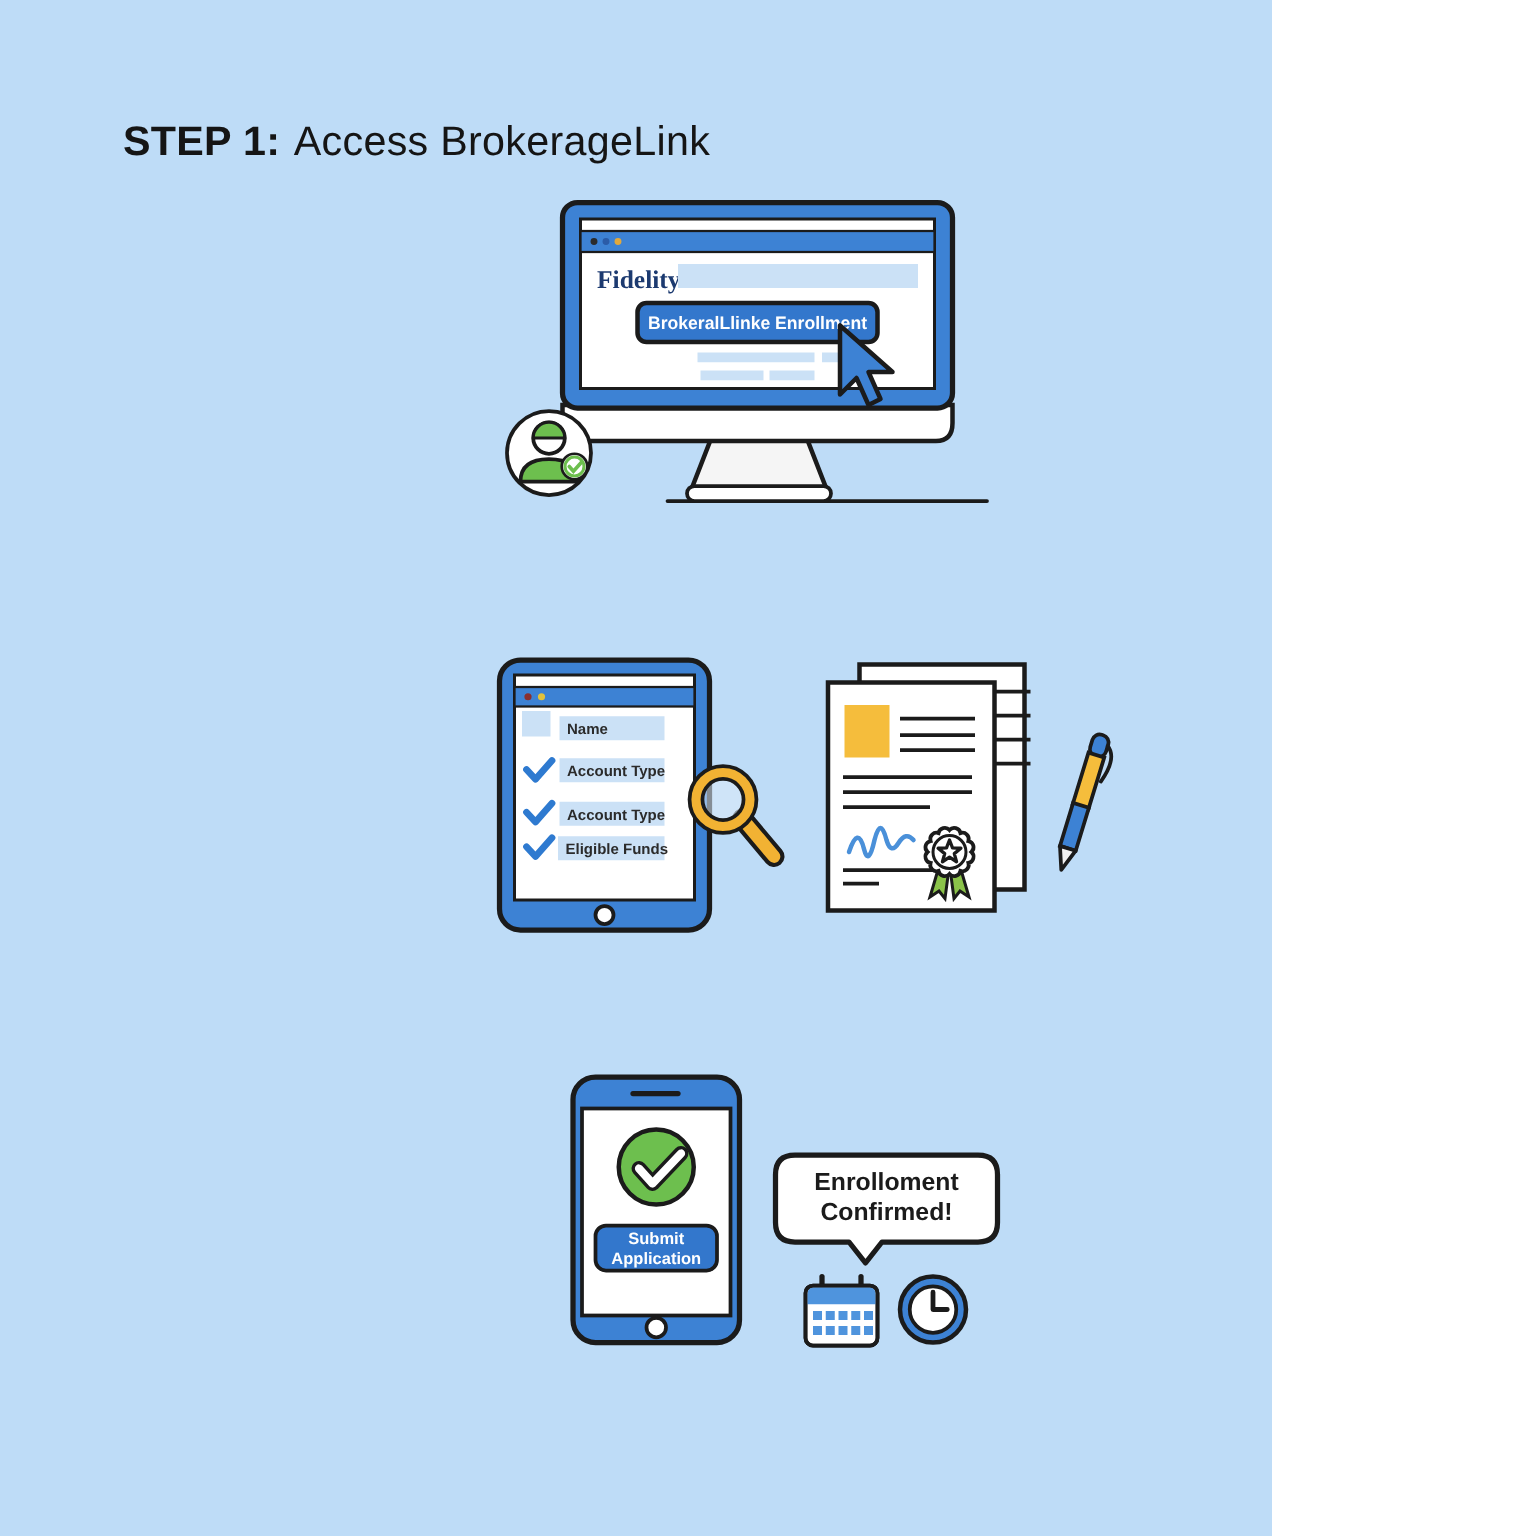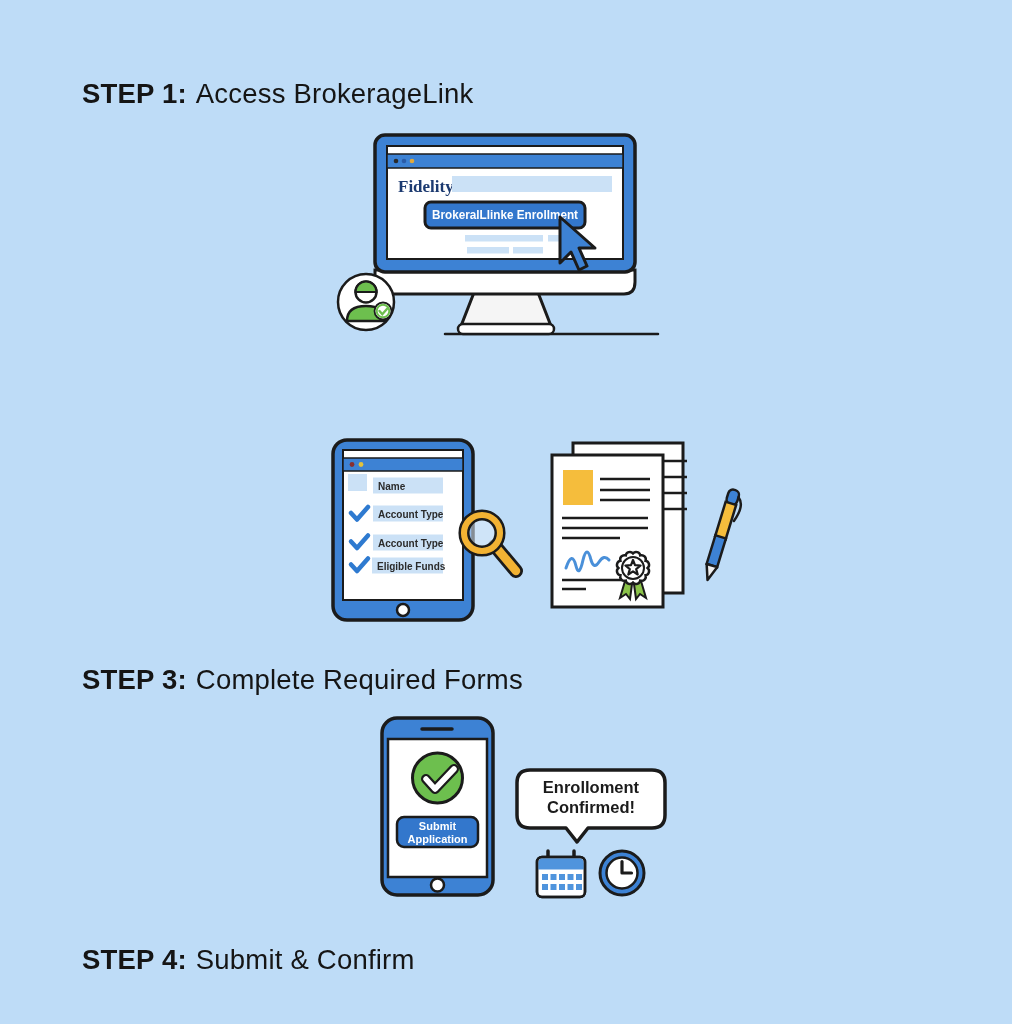--- a/index.html
+++ b/index.html
@@ -1,17 +1,17 @@
 <!DOCTYPE html>
 <html><head>
 <meta charset="utf-8">
 <style>
   html,body{margin:0;padding:0;}
   .canvas{
-    position:relative;width:1012px;height:1024px;overflow:hidden;
+    position:relative;width:848px;height:1024px;overflow:hidden;
     background:#bedcf7;
     font-family:"Liberation Sans",sans-serif;
   }
   .step-heading{
     position:absolute;left:82px;
     font-size:27.5px;color:#151515;letter-spacing:.2px;white-space:nowrap;
   }
   .step-prefix{font-weight:700;}
   .step-title{font-weight:400;margin-left:9px;}
   .illus{position:absolute;}
@@ -19,26 +19,20 @@
   text.serif{font-family:"Liberation Serif",serif;font-weight:700;}
   .outl{stroke:#1b1b1b;}
 </style>
 </head>
 <body>
 
 <div class="canvas">
 
   <div class="step-heading" style="top:78px">
     <span class="step-prefix">STEP 1:</span><span class="step-title">Access BrokerageLink</span>
-  </div>
-  <div class="step-heading" style="top:664px">
-    <span class="step-prefix">STEP 3:</span><span class="step-title">Complete Required Forms</span>
-  </div>
-  <div class="step-heading" style="top:944px">
-    <span class="step-prefix">STEP 4:</span><span class="step-title">Submit &amp; Confirm</span>
   </div>
 
   <svg class="illus" style="left:330px;top:130px" width="340" height="215" viewBox="0 0 340 215">
 
     <line x1="115" y1="204" x2="328" y2="204" class="outl" stroke-width="2.5" stroke-linecap="round"></line>
 
     <path d="M145,160 L207,160 L221,196 L131,196 Z" fill="#f5f5f5" class="outl" stroke-width="3"></path>
     <rect x="128" y="194" width="96" height="10" rx="5" fill="#ffffff" class="outl" stroke-width="2.5"></rect>
 
     <path d="M45,140 H305 V152 Q305,164 294,164 H56 Q45,164 45,152 Z" fill="#ffffff" class="outl" stroke-width="3"></path>

